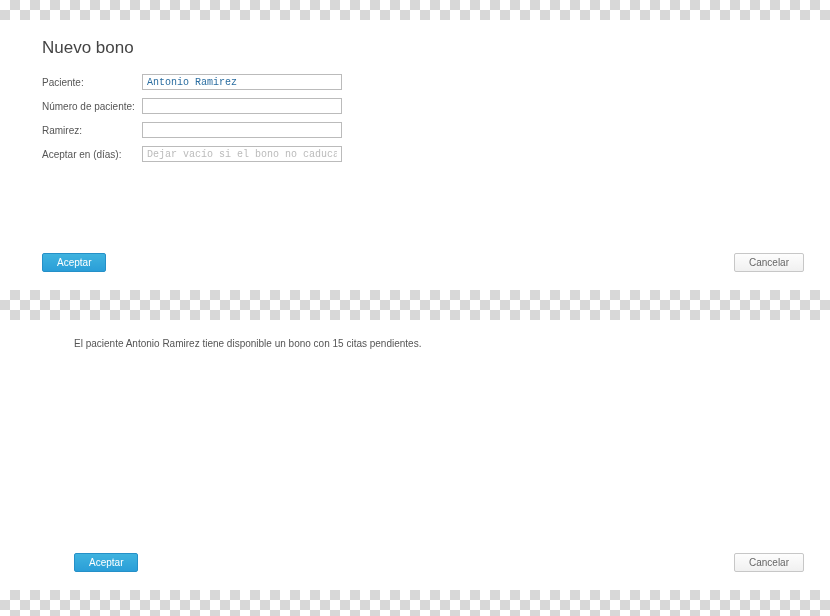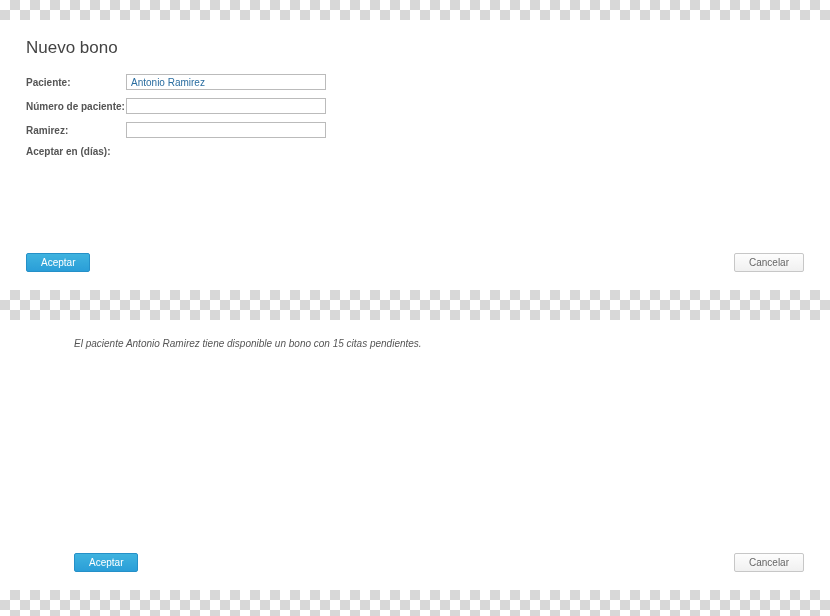--- a/index.html
+++ b/index.html
@@ -29,21 +29,21 @@
     .checker-top { top: 0; height: 20px; }
     .checker-mid { top: 290px; height: 30px; }
     .checker-bot { top: 590px; height: 26px; }
 
     .panel {
       position: absolute;
       background: #fff;
       z-index: 1;
     }
     .panel-top {
-      top: 20px; left: 0; right: 0; height: 270px;
+      top: 20px; left: 16px; right: 0; height: 270px;
       padding: 18px 26px;
     }
     .panel-bottom {
       top: 320px; left: 0; right: 0; height: 270px;
       padding: 18px 26px 18px 74px;
     }
 
     h2 {
       font-size: 17px;
       font-weight: 300;
@@ -54,29 +54,29 @@
 
     .form-row {
       display: flex;
       align-items: center;
       margin-bottom: 8px;
       font-size: 10px;
     }
     .form-row label {
       width: 100px;
       color: #555;
-      font-weight: bold;
     }
     .form-row input[type="text"] {
       width: 200px;
       height: 16px;
       border: 1px solid #bbb;
       font-size: 10px;
       padding: 0 4px;
       color: #2a6da0;
+      font-family: Liberation Mono, monospace;
     }
     .form-row input[readonly] {
       background: #fff;
       color: #2a6da0;
     }
     .form-row input::placeholder {
       color: #bbb;
       font-style: normal;
     }
 
@@ -109,21 +109,20 @@
     .btn-default {
       background: linear-gradient(#fdfdfd, #f0f0f0);
       color: #666;
       border-color: #c7c7c7;
     }
 
     .info-text {
       font-size: 10px;
       color: #555;
       margin-bottom: 4px;
-      font-style: italic;
     }
     .bullet-list {
       list-style: disc;
       padding-left: 20px;
       font-size: 10px;
       color: #555;
     }
     .bullet-list li {
       margin-bottom: 1px;
     }
@@ -149,20 +148,21 @@
     <input type="text" value="" style="">
   </div>
 
   <div class="form-row">
     <label>Ramirez:</label>
     <input type="text" value="" style="">
   </div>
 
   <div class="form-row">
     <label>Aceptar en (días):</label>
+    <input type="text" placeholder="Dejar vacío si el bono no caduca" style="">
   </div>
 
   <div class="btn-row">
     <button class="btn btn-primary">Aceptar</button>
     <button class="btn btn-default">Cancelar</button>
   </div>
 </div>
 
 <div class="panel panel-bottom">
 

